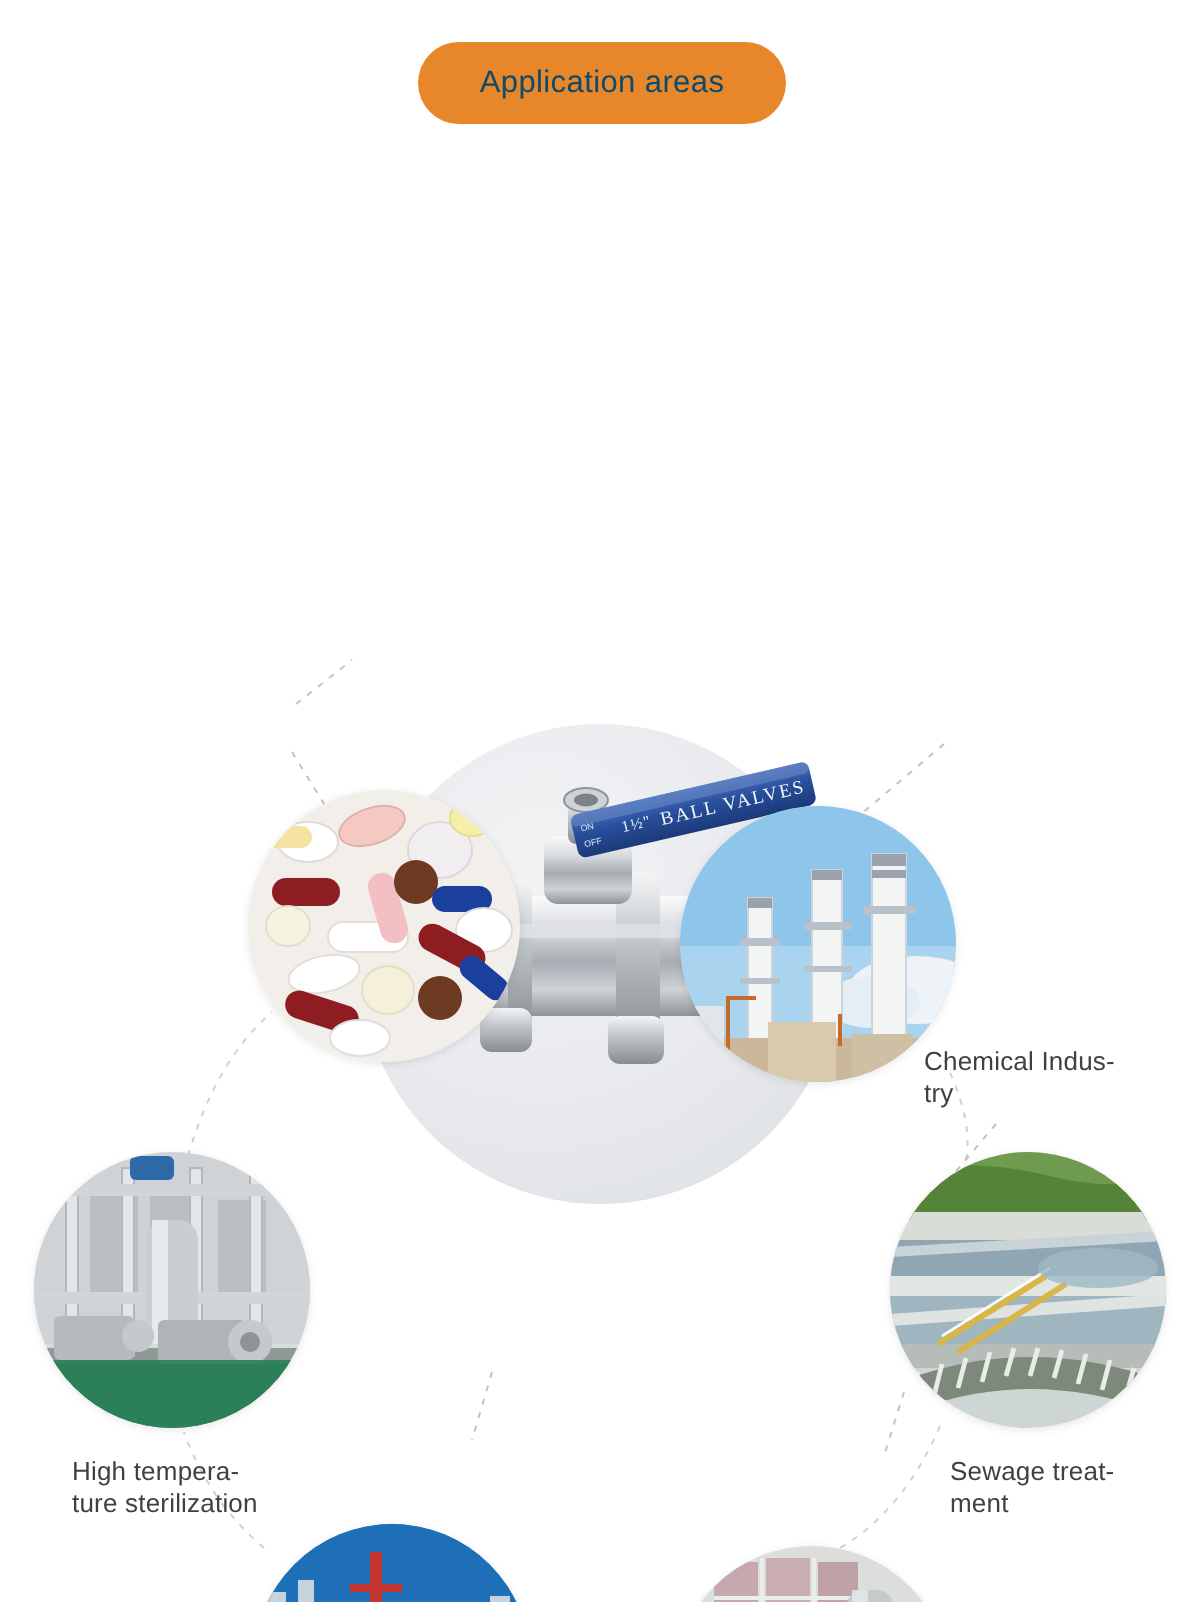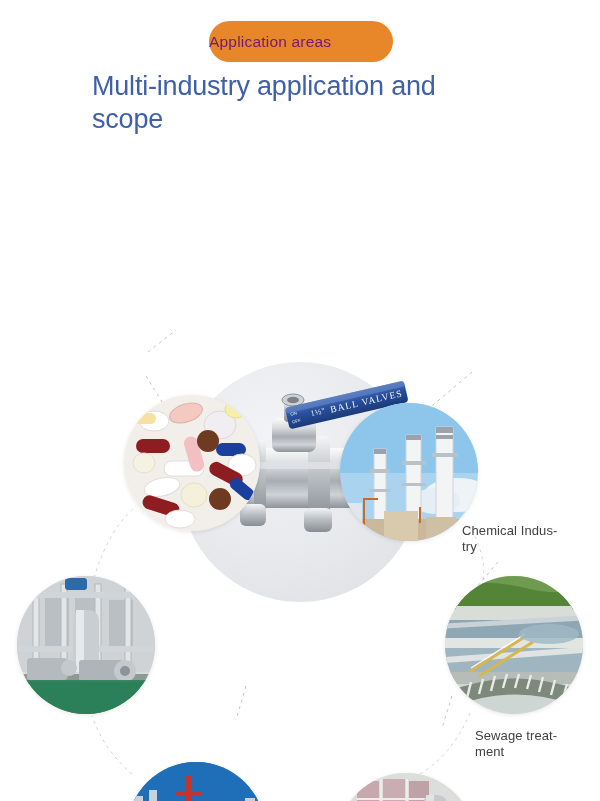--- a/index.html
+++ b/index.html
@@ -8,22 +8,22 @@
     background:#ffffff;
     font-family:"Liberation Sans","DejaVu Sans",sans-serif;
     -webkit-font-smoothing:antialiased;
   }
   .stage{position:absolute;left:0;top:0;width:600px;height:801px;}
 
   
   .badge{
     position:absolute;left:209px;top:21px;width:184px;height:41px;
     border-radius:21px;background:#e8862a;
-    display:flex;align-items:center;
-    color:#701a75;font-size:15.5px;letter-spacing:.2px;
+    display:flex;align-items:center;justify-content:center;
+    color:#0c4a6e;font-size:15.5px;letter-spacing:.2px;
   }
   .title{
     position:absolute;left:92px;top:70px;width:400px;
     color:#3f5fa8;font-size:27px;line-height:1.22;font-weight:400;
     letter-spacing:-.2px;
   }
   .subtitle{
     position:absolute;left:152px;top:138px;width:420px;
     color:#3a3a3a;font-size:14.5px;letter-spacing:.1px;
   }
@@ -52,21 +52,20 @@
 </style>
 </head>
 <body>
 
 <div class="stage">
 
   <div class="badge">
     <span>Application areas</span>
   </div>
 
-  <div class="title">Multi-industry application and scope</div>
 
   <div class="diagram">
 
     <svg class="conn" viewBox="0 0 600 600">
       <g fill="none" stroke="#c9c9c9" stroke-width="1" stroke-dasharray="3 4" opacity=".85">
         <path d="M258 258 Q300 238 345 252"></path>
         <path d="M472 350 Q492 390 478 414"></path>
         <path d="M470 533 Q452 575 420 594"></path>
         <path d="M340 690 Q300 706 262 694"></path>
         <path d="M132 594 Q104 570 92 536"></path>
@@ -359,15 +358,17 @@
         <rect x="48" y="2" width="22" height="12" rx="3" fill="#2f6aa8"></rect>
 
         <rect x="10" y="82" width="40" height="22" rx="3" fill="#b4babe"></rect>
         <rect x="62" y="84" width="44" height="22" rx="3" fill="#aeb4b8"></rect>
         <circle cx="108" cy="95" r="11" fill="#c3c9cd"></circle>
         <circle cx="108" cy="95" r="5" fill="#8d9398"></circle>
         <circle cx="52" cy="92" r="8" fill="#c3c9cd"></circle>
         <rect x="0" y="104" width="138" height="34" fill="#2d8059" opacity=".92"></rect>
       </svg>
     </div>
+    <div class="lbl" style="left:36px;top:548px;">High tempera-
+ture sterilization</div>
 
   </div>
 </div>
 
 </body></html>

